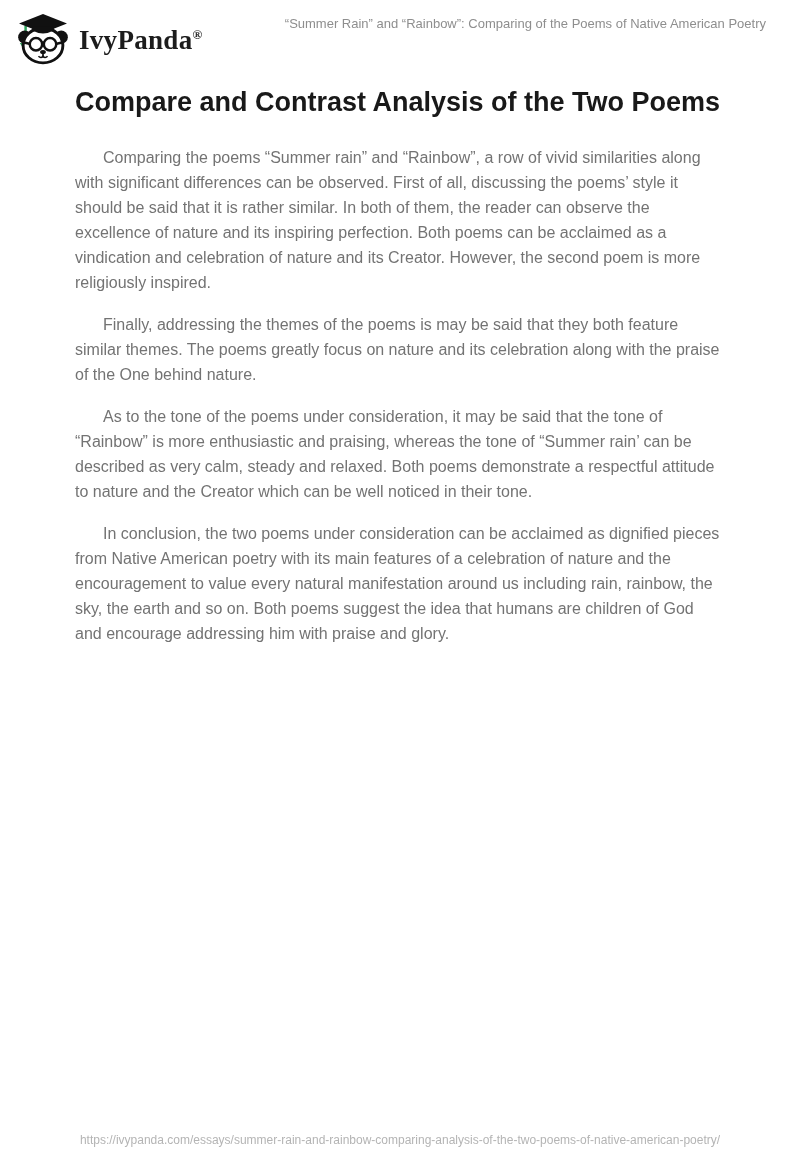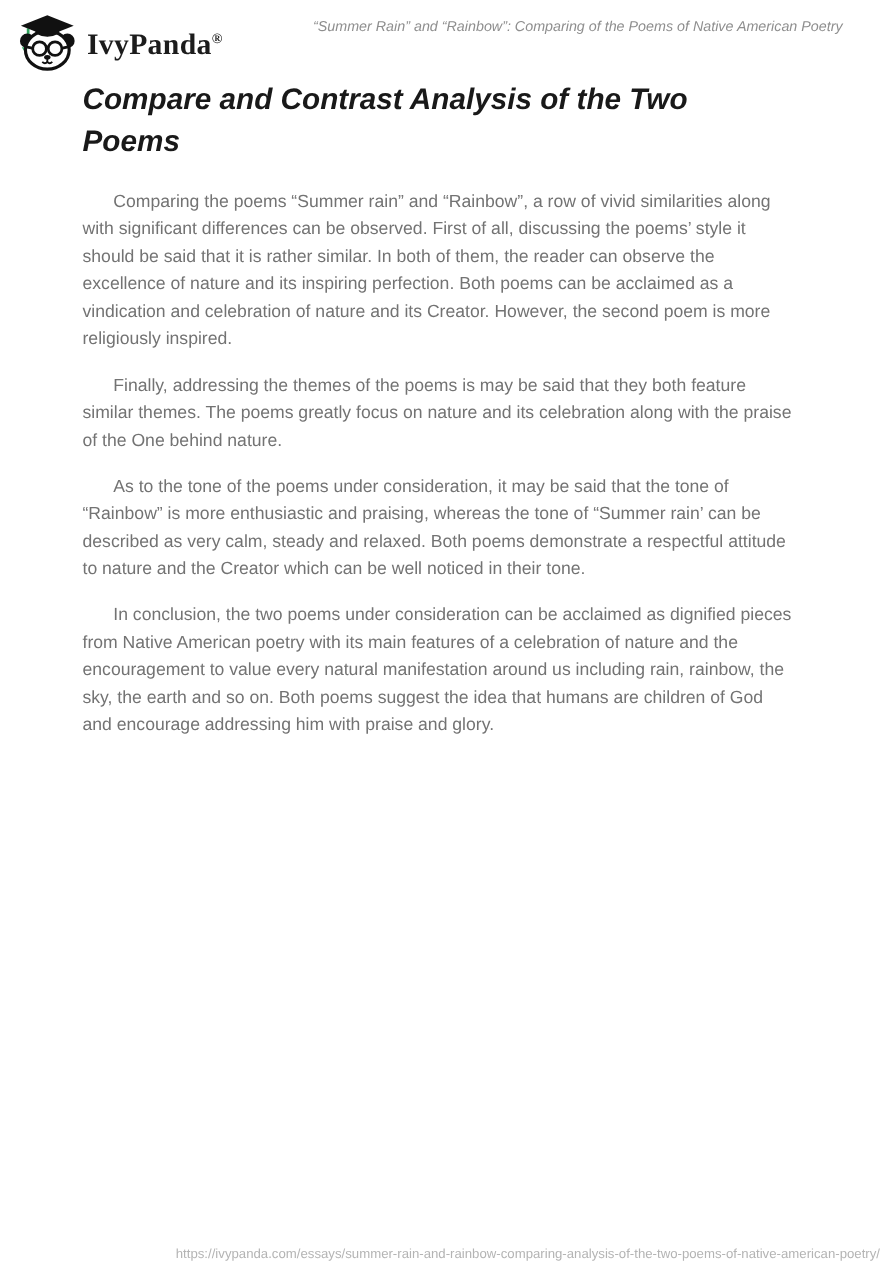--- a/index.html
+++ b/index.html
@@ -31,53 +31,51 @@
     color: #1c1c1c;
     letter-spacing: 0.3px;
     line-height: 54px;
   }
   .brand-text sup { font-size: 13px; font-weight: 700; }
   .doc-title {
     font-size: 13px;
     color: #8e8e8e;
     margin-top: 8px;
     text-align: left;
-    font-style: italic;
   }
 
   
   .content {
     position: absolute;
     left: 75px;
     top: 71px;
     width: 646px;
   }
   .content h1 {
     font-size: 27px;
     line-height: 38px;
     font-weight: 700;
     color: #191919;
-    margin: 0 0 24px 0;
-    font-style: italic;
+    margin: 12px 0 24px 0;
   }
   .content p {
     font-size: 16px;
     line-height: 25px;
     color: #737373;
     margin: 0 0 17px 0;
     text-indent: 28px;
   }
 
   
   .footer {
     position: absolute;
     left: 0;
     right: 0;
     bottom: 13px;
-    text-align: right;
+    text-align: center;
     font-size: 12px;
     color: #b4b4b4;
   }
 </style>
 </head>
 <body>
 
 <div class="page">
 
   <div class="header">

